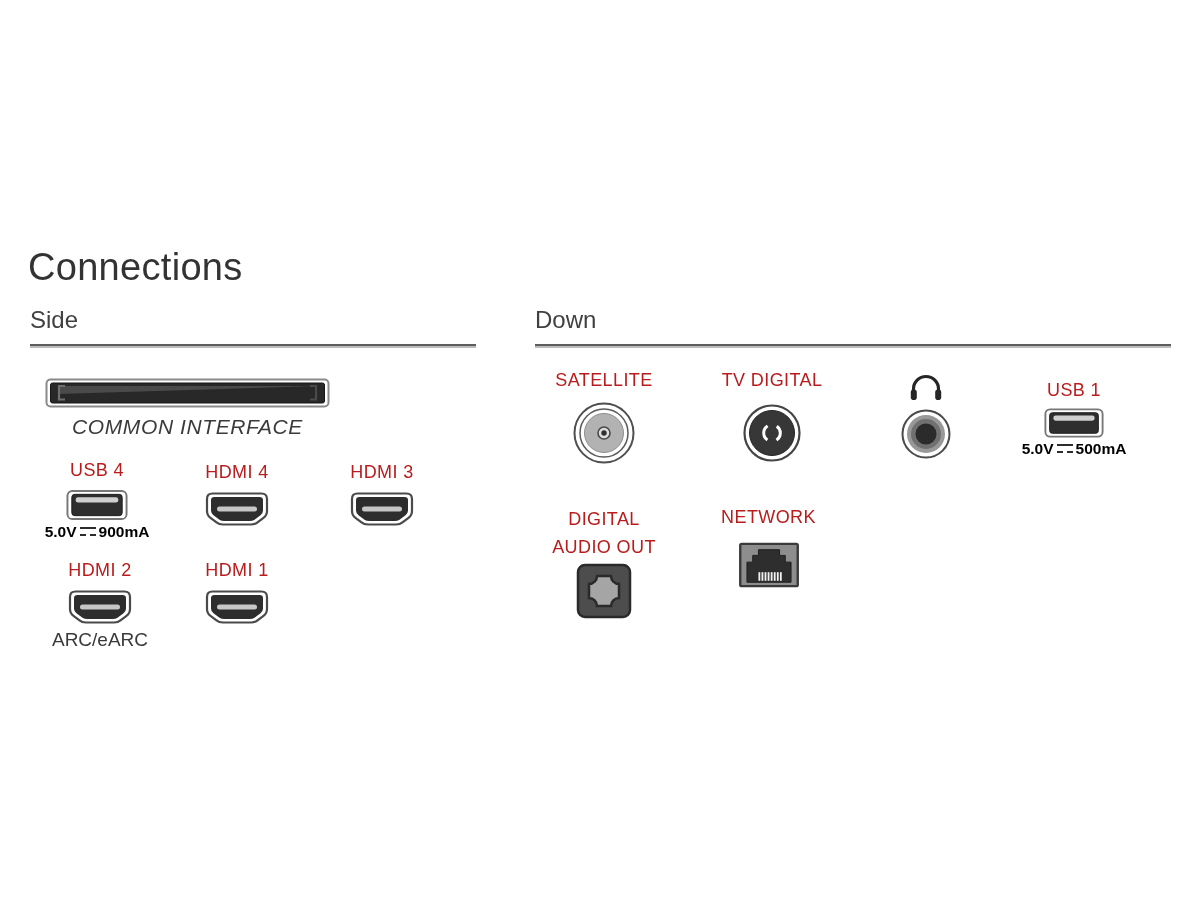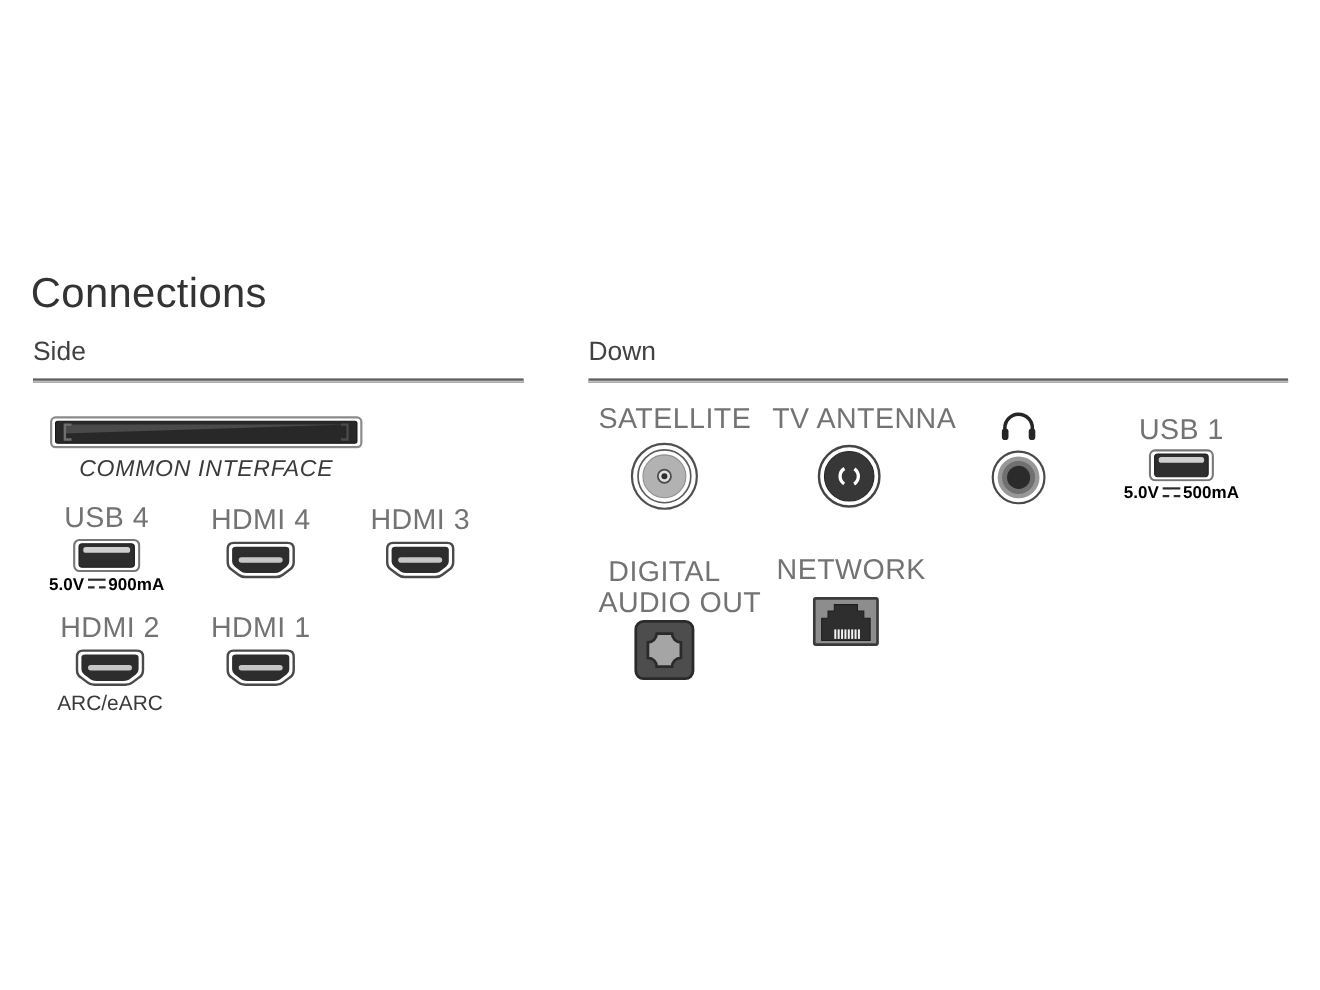--- a/index.html
+++ b/index.html
@@ -12,21 +12,21 @@
     font-size:38px;font-weight:400;color:#333333;letter-spacing:.3px;
   }
   .sec-heading{
     position:absolute;margin:0;font-size:24px;font-weight:400;color:#414141;
   }
   .rule{
     position:absolute;height:2px;background:#5e5e5e;border-bottom:2px solid #bcbcbc;
   }
   .block{position:absolute;text-align:center;}
   .port-label{
-    font-size:26px;color:#737373;white-space:nowrap;letter-spacing:.4px;line-height:25px;text-align:center;
+    font-size:18px;color:#b91c1c;white-space:nowrap;letter-spacing:.4px;line-height:25px;text-align:center;
   }
   .ci-label{font-size:21px;letter-spacing:.6px;margin-top:7px;white-space:nowrap;font-style:italic;}
   .sub-label{font-size:19px;color:#3a3a3a;margin-top:3px;white-space:nowrap;}
   .power-label{
     margin-top:2px;font-size:15.5px;font-weight:bold;color:#000000;white-space:nowrap;
   }
   .dc{
     display:inline-block;vertical-align:middle;width:18px;height:11px;
     position:relative;margin:0 2px 3px 2px;
   }
@@ -165,21 +165,21 @@
   <div class="rule" style="left:535px;top:344px;width:636px;"></div>
 
   <div class="block" style="left:544px;top:368px;width:120px;">
     <div class="port-label">SATELLITE</div>
     <svg class="icon mt8" width="64" height="64">
         <use href="#sym-sat"></use>
       </svg>
   </div>
 
   <div class="block" style="left:702px;top:368px;width:140px;">
-    <div class="port-label">TV ANTENNA</div>
+    <div class="port-label">TV DIGITAL</div>
     <svg class="icon mt10" width="60" height="60">
         <use href="#sym-ant"></use>
       </svg>
   </div>
 
   <div class="block" style="left:896px;top:374px;width:60px;">
     <svg class="icon" width="36" height="30">
         <use href="#sym-phones"></use>
       </svg>
     <svg class="icon mt4" width="52" height="52">

